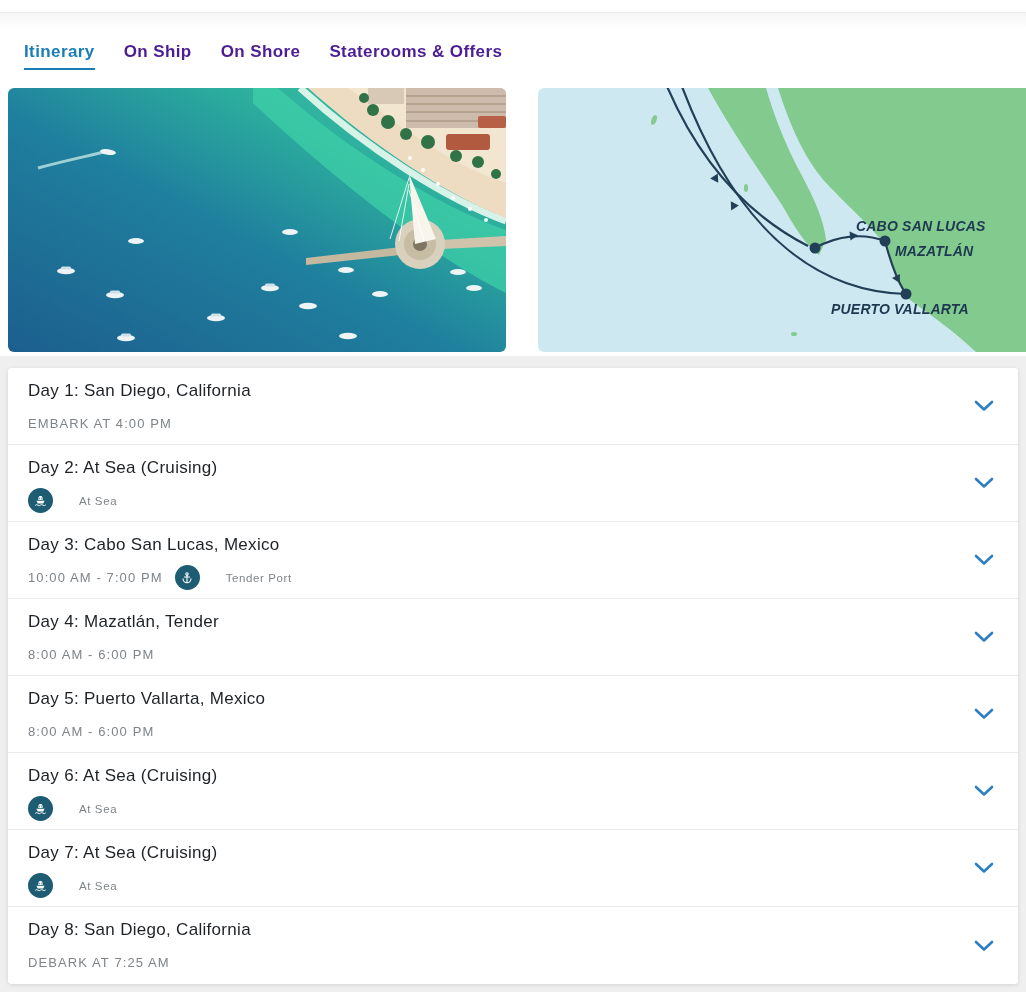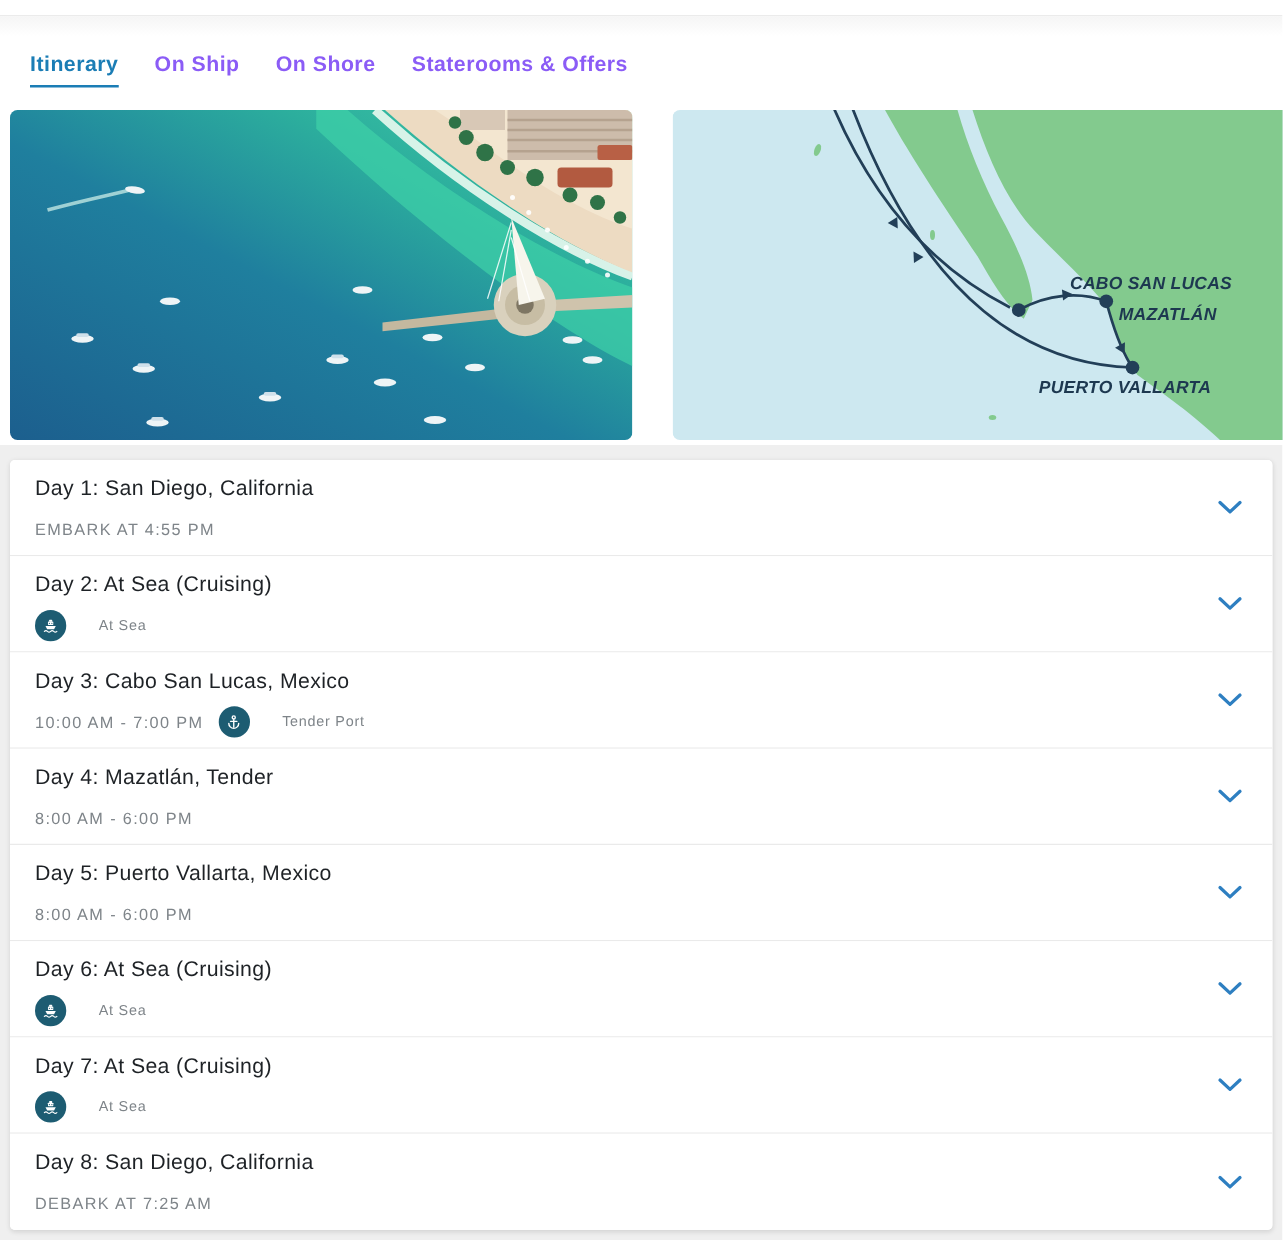--- a/index.html
+++ b/index.html
@@ -9,21 +9,21 @@
     font-family:"Liberation Sans", sans-serif;
     -webkit-font-smoothing:antialiased;
   }
   
   .top-strip{position:absolute;top:0;left:0;right:0;height:12px;background:#fff;border-bottom:1px solid #ebebeb;}
   .top-strip-shadow{position:absolute;top:13px;left:0;right:0;height:16px;background:linear-gradient(#f5f5f5,#ffffff);}
 
   
   .tabbar{position:absolute;top:42px;left:10px;display:flex;gap:29px;margin-left:14px;}
   .tab{
-    font-size:17px;font-weight:700;color:#8b5cf6;letter-spacing:.4px;
+    font-size:17px;font-weight:700;color:#4c1d95;letter-spacing:.4px;
     text-decoration:none;cursor:pointer;padding-bottom:8px;position:relative;line-height:20px;
   }
   .tab.active{color:#1b7db5;}
   .tab.active::after{content:"";position:absolute;left:0;right:0;bottom:0;height:2px;background:#1b7db5;}
 
   
   .media-row{position:absolute;top:88px;left:8px;display:flex;gap:32px;font-style:italic;}
   .media{border-radius:6px;overflow:hidden;position:relative;}
   .media.photo{width:498px;height:264px;}
   .media.map{width:496px;height:264px;}
@@ -204,21 +204,21 @@
     </svg>
   </div>
 </div>
 
 <div class="list-section">
   <div class="card">
     <div id="itinerary-list">
   <div class="day-row">
     <div class="row-title">Day 1: San Diego, California</div>
     <div class="row-sub">
-            <span class="sub-note">EMBARK AT 4:55 PM</span>
+            <span class="sub-note">EMBARK AT 4:00 PM</span>
           </div>
     <span class="chevron">
       <svg width="20" height="12" viewBox="0 0 20 12">
         <path d="M2 2 L10 9.5 L18 2" fill="none" stroke="#2e7fc1" stroke-width="2.6" stroke-linecap="round" stroke-linejoin="round"></path>
       </svg>
     </span>
   </div>
 
   <div class="day-row">
     <div class="row-title">Day 2: At Sea (Cruising)</div>

